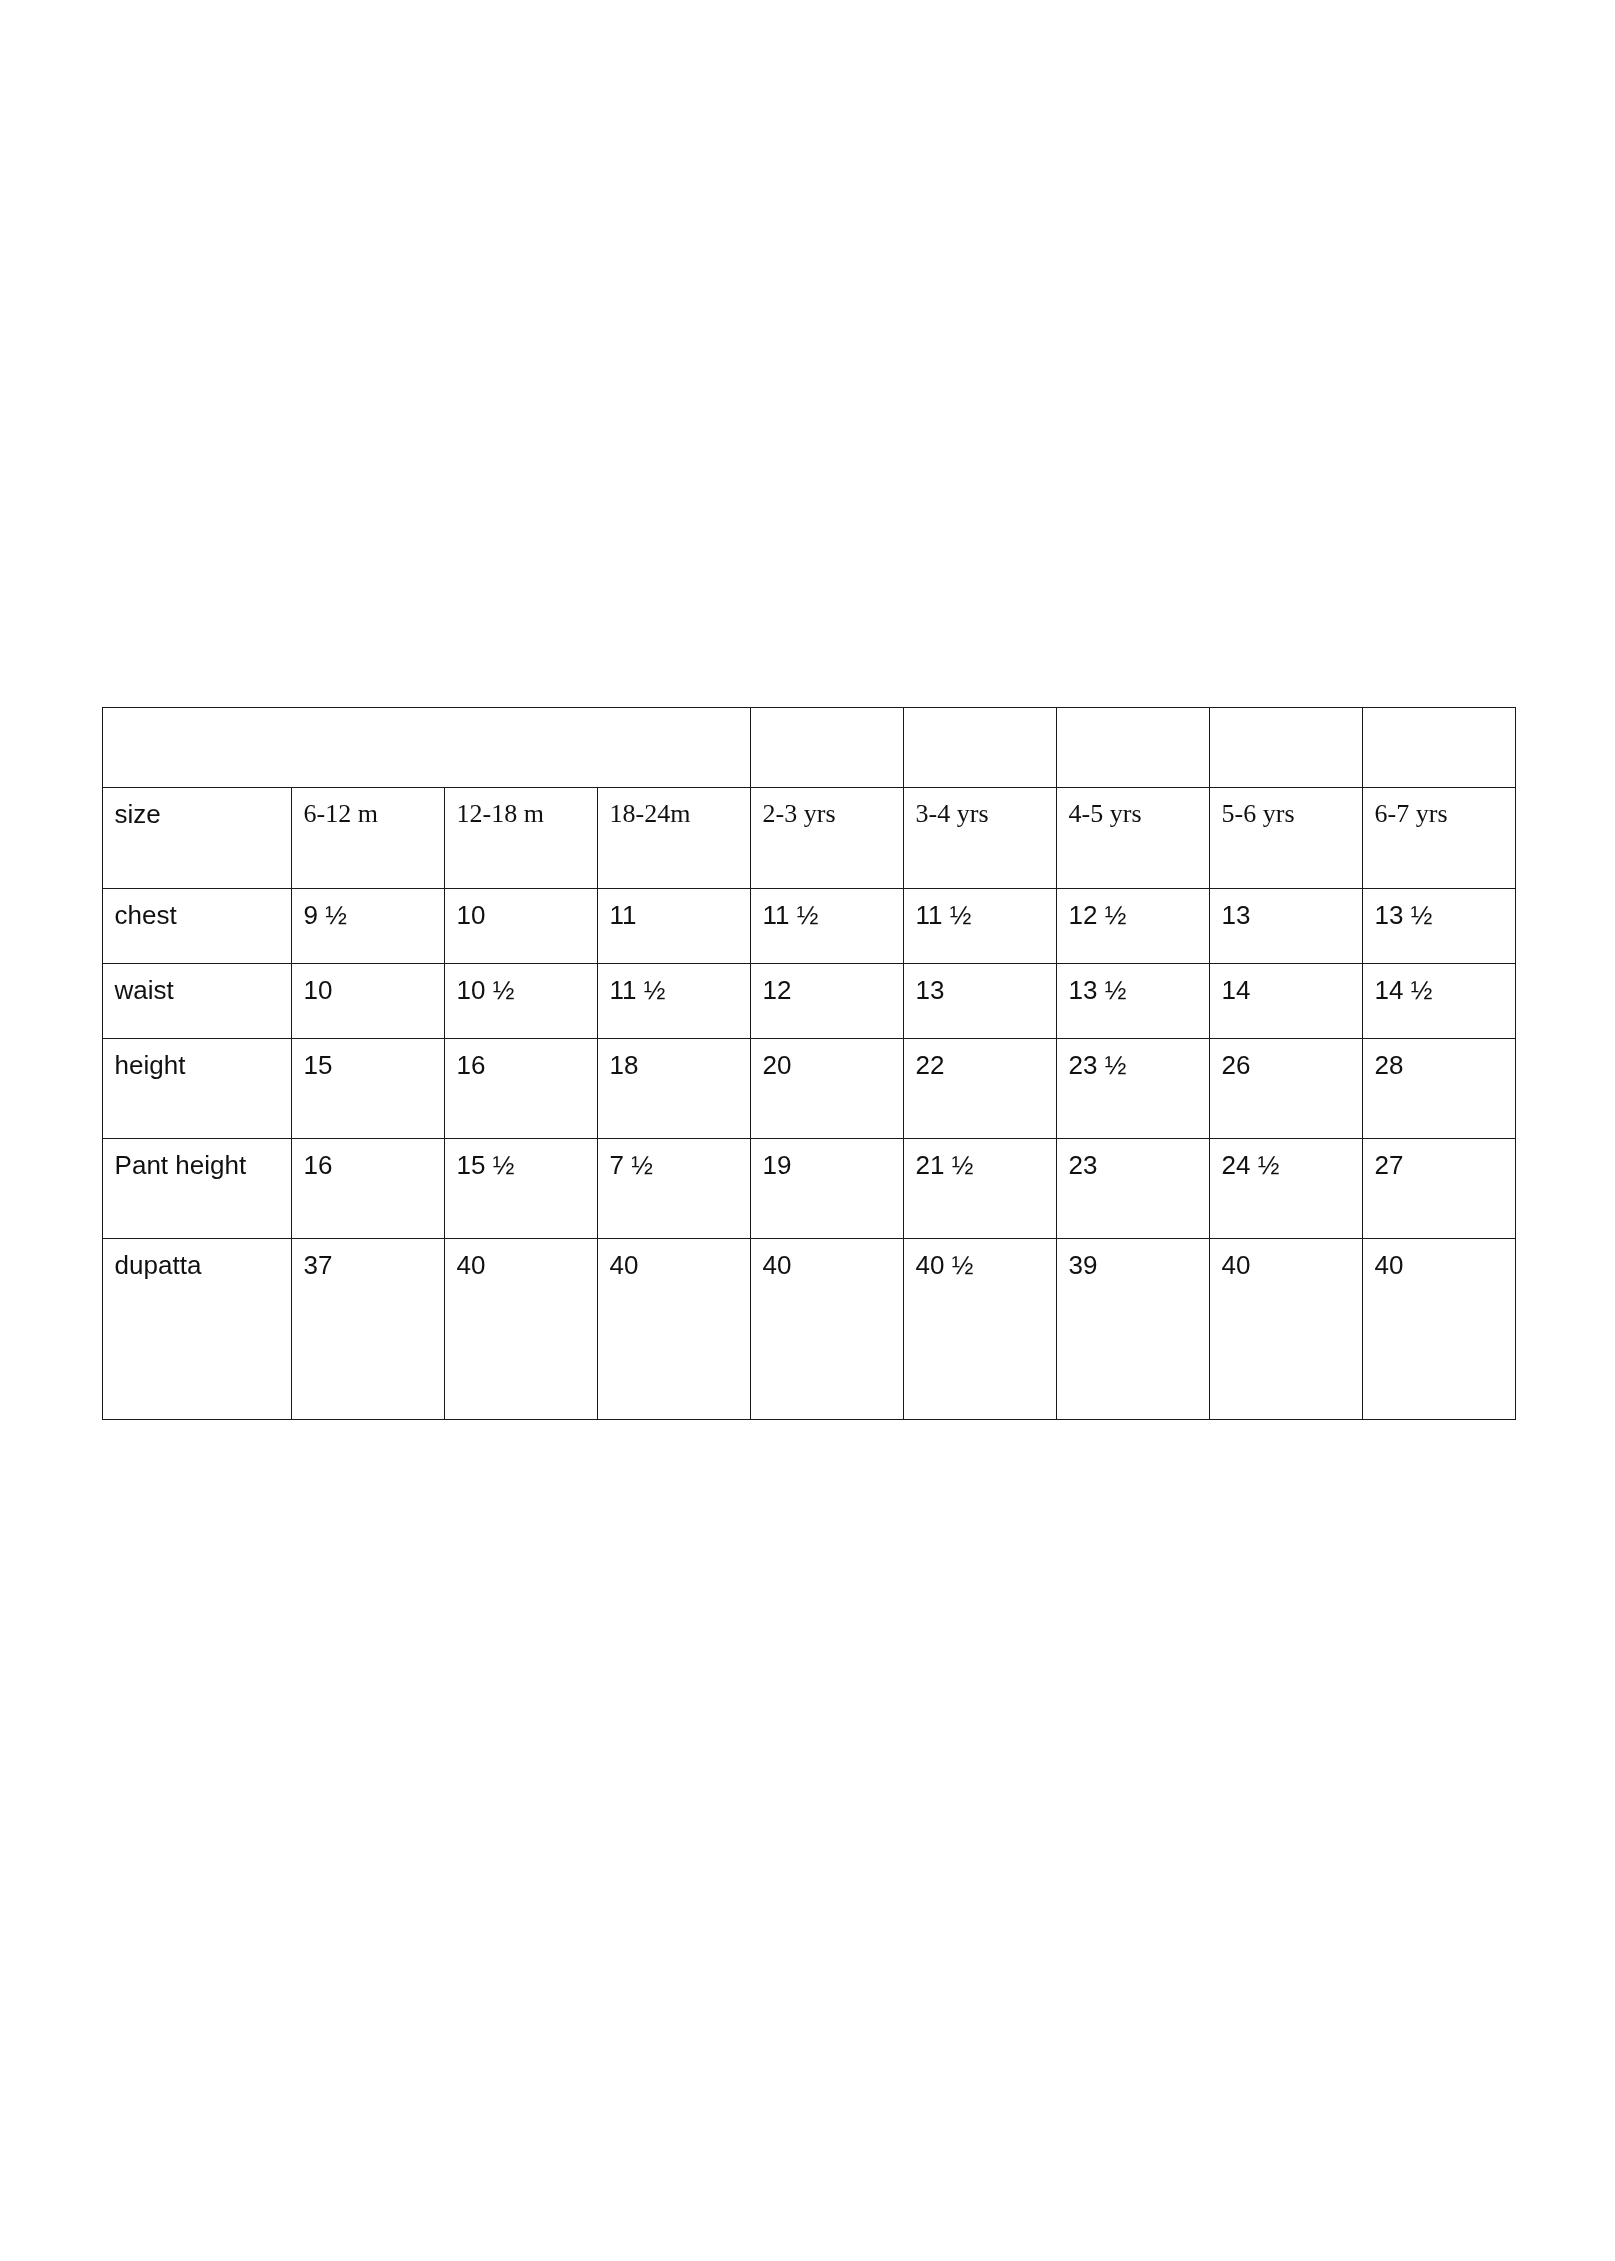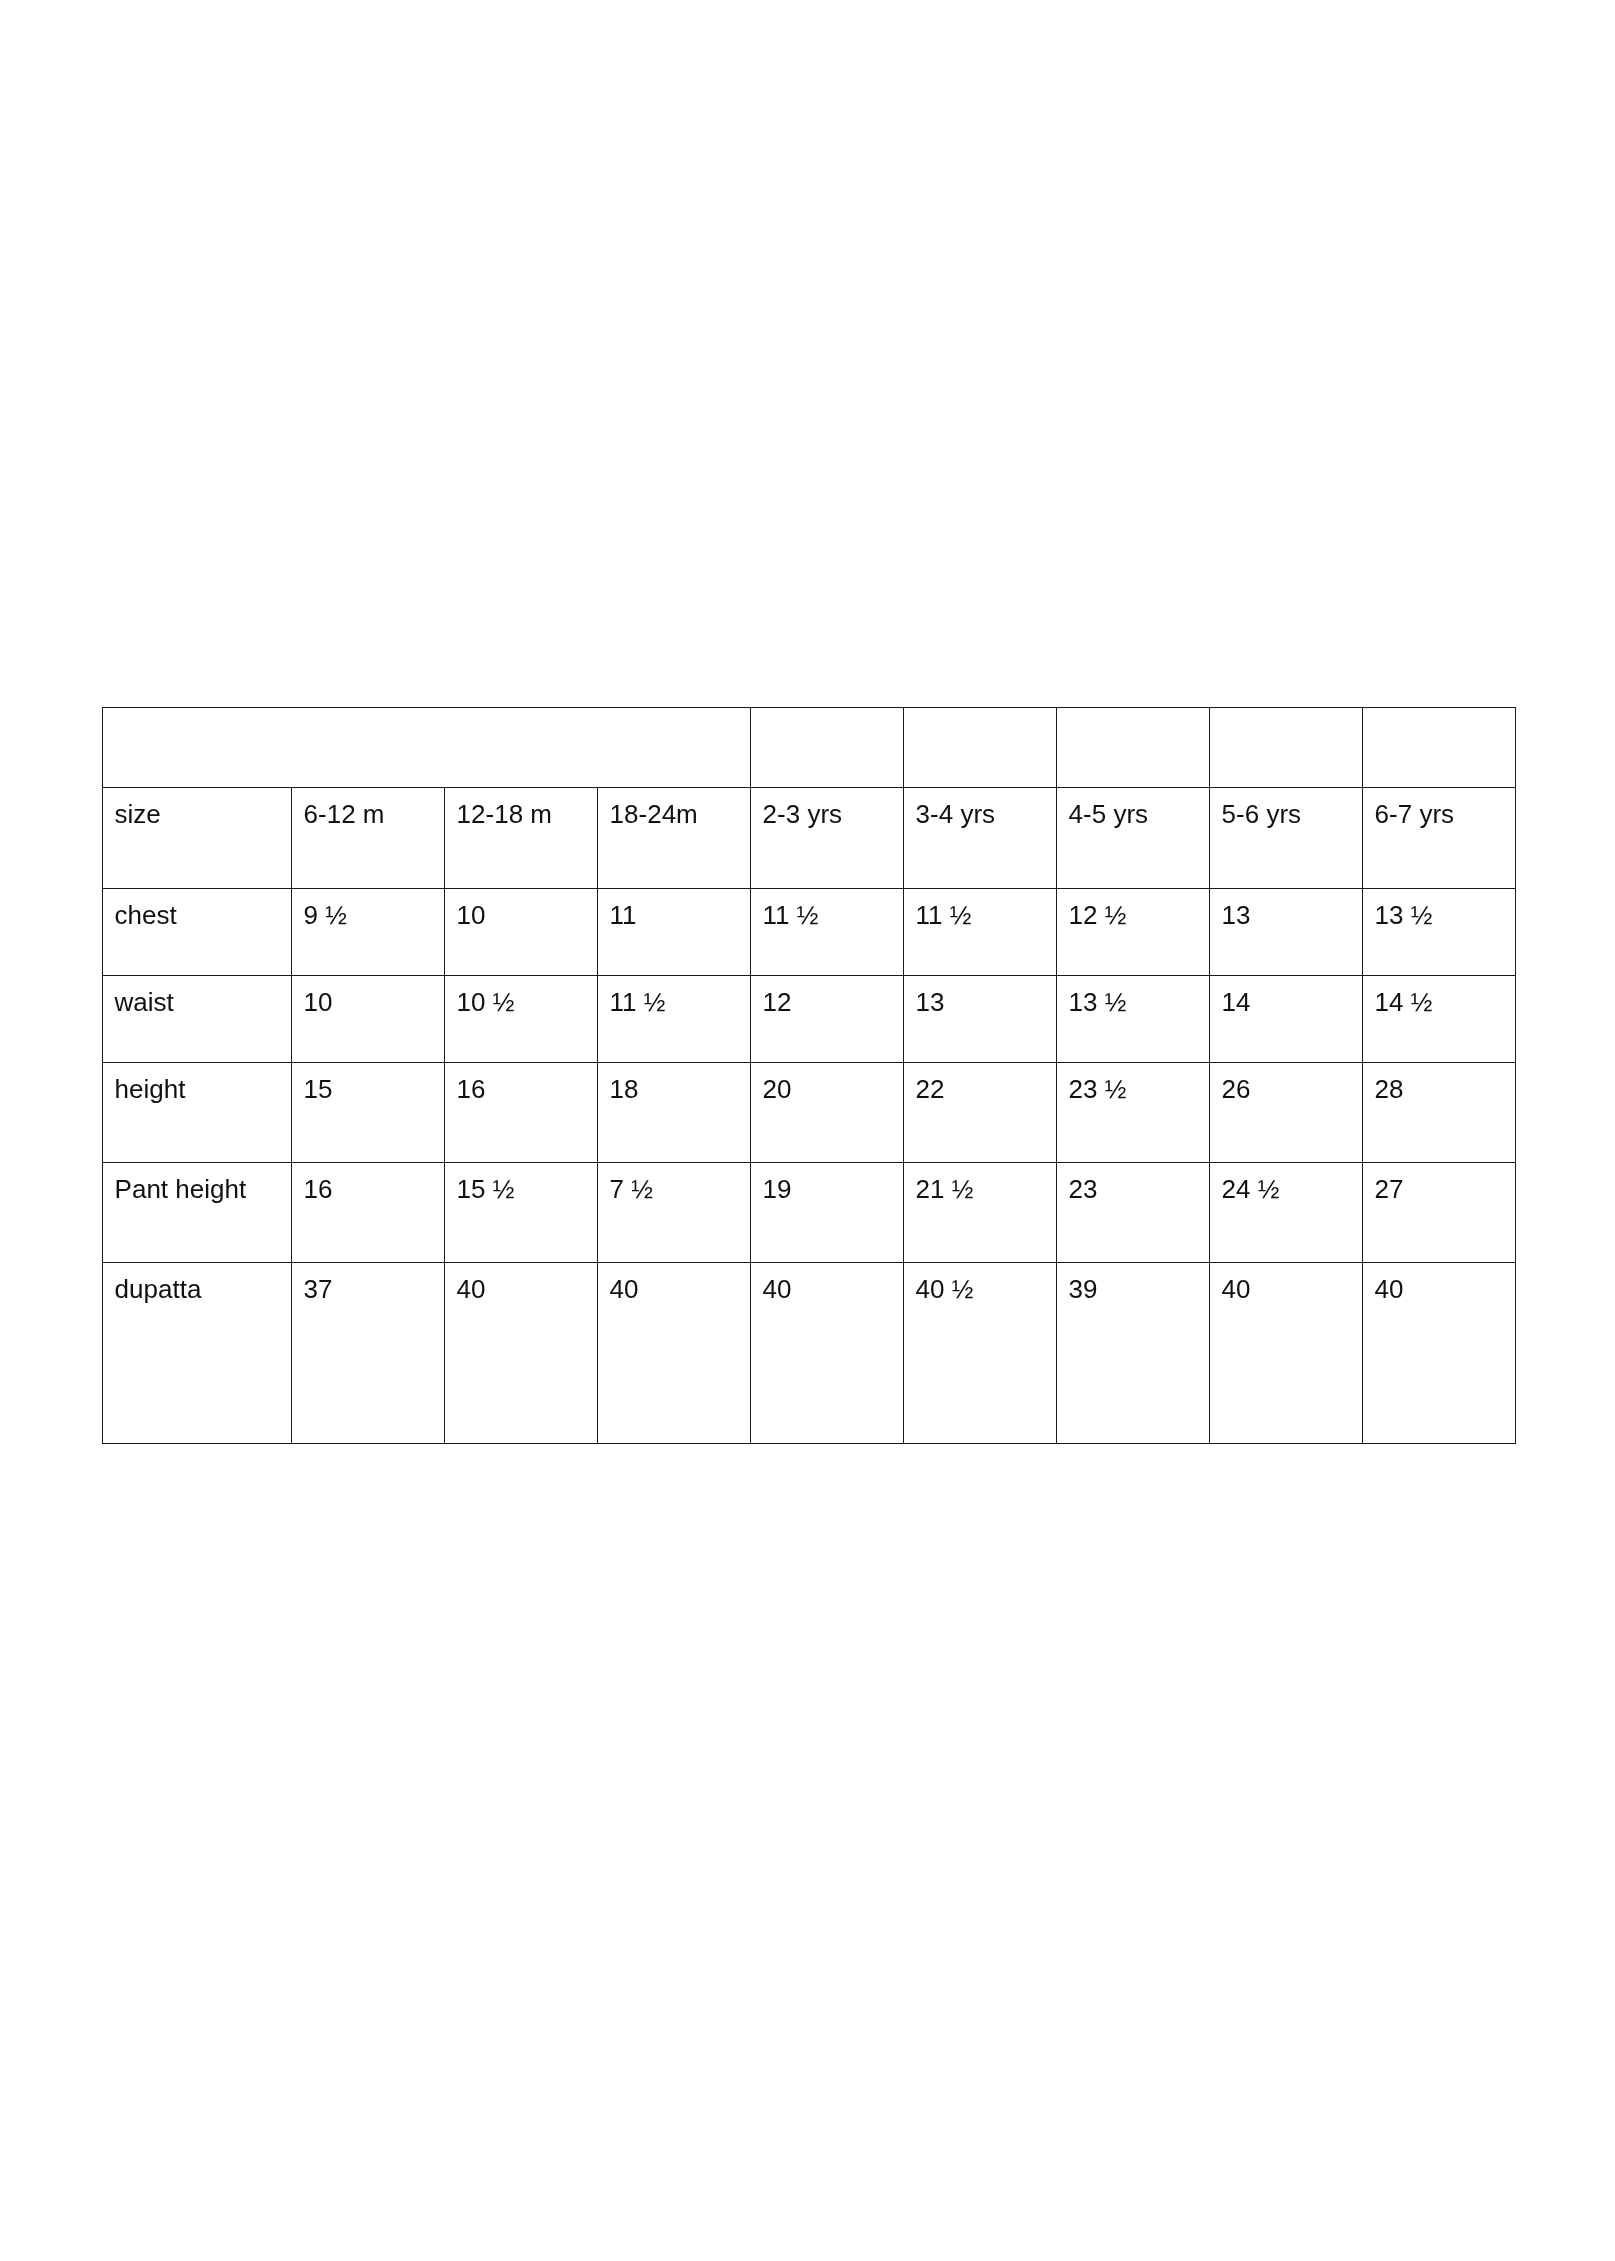--- a/index.html
+++ b/index.html
@@ -61,24 +61,25 @@
 
   
   tr.size-row td { height: 101px; }
   td.size-label {
     background: #f5c9a8;
     color: #ff0000;
   }
   td.size-head {
     background: #fbe09a;
     color: #111111;
+    font-family: Liberation Serif, serif;
   }
 
   
-  tr.data-row td { height: 87px; }
+  tr.data-row td { height: 75px; }
   tr.data-row.tall td { height: 100px; }
   tr.data-row.last td { height: 181px; margin-left: 28px; }
   tr.data-row.pant td { height: 100px; }
 
   td.row-label {
     background: #f5c9a8;
     color: #111111;
   }
   td.row-value {
     background: #ffffff;

